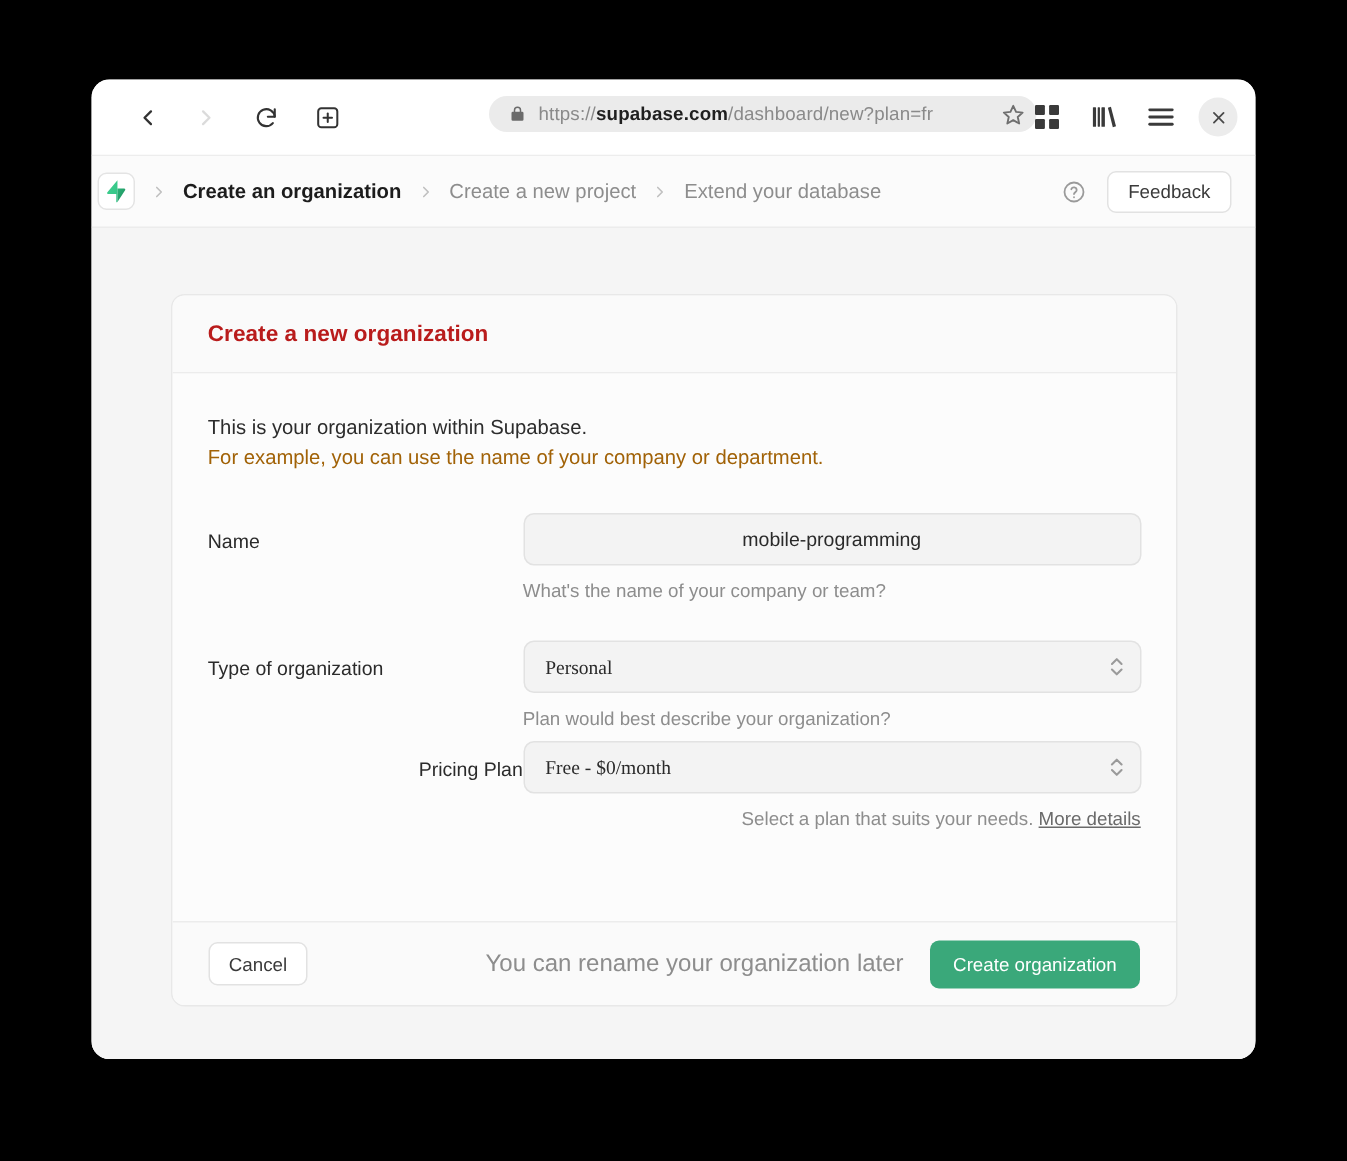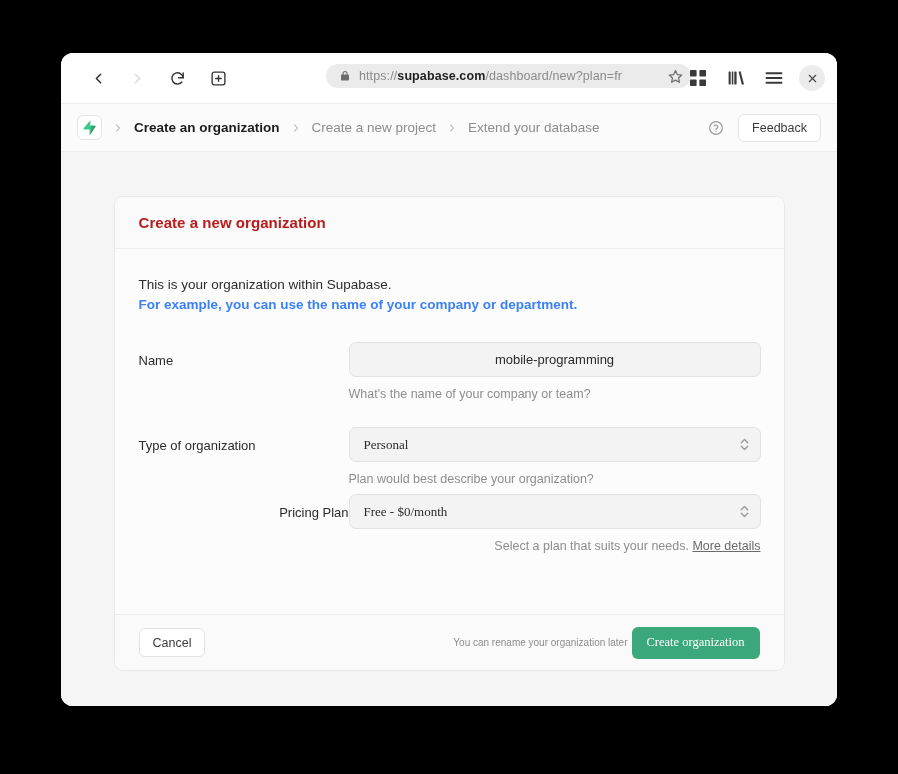--- a/index.html
+++ b/index.html
@@ -114,21 +114,21 @@
   }
 
   
   #breadcrumb-bar {
     flex: 0 0 48px;
     height: 48px;
     background: #fbfbfb;
     border-bottom: 1px solid #ececec;
     display: flex;
     align-items: center;
-    padding: 0 16px 0 16px;
+    padding: 0 16px 0 4px;
   }
   #supabase-logo {
     width: 25px; height: 25px;
     border: 1px solid #e4e4e4;
     border-radius: 6px;
     background: #ffffff;
     display: flex; align-items: center; justify-content: center;
     cursor: pointer;
     flex: 0 0 auto;
   }
@@ -204,21 +204,21 @@
     background: #fcfcfc;
     padding: 26px 24px 0 24px;
     overflow: hidden;
   }
 
   .intro-line {
     font-size: 13.5px;
     color: #2c2c2c;
     line-height: 20px;
   }
-  .intro-line.secondary { color: #3b82f6; font-weight: bold; }
+  .intro-line.secondary { color: #a16207; }
 
   .form-row {
     display: flex;
     align-items: flex-start;
   }
   #row-name { margin-top: 27px; }
   #row-type { margin-top: 26px; }
   #row-plan { margin-top: 8px; text-align: right; }
 
   .form-label {
@@ -300,34 +300,34 @@
     border: 1px solid #e2e2e2;
     border-radius: 6px;
     background: #ffffff;
     font-size: 12.5px;
     color: #3a3a3a;
     cursor: pointer;
     font-family: "Liberation Sans", sans-serif;
   }
   #footer-spacer { flex: 1 1 auto; }
   #footer-note {
-    font-size: 10px;
+    font-size: 16px;
     color: #8d8d8d;
-    margin-right: 4px;
+    margin-right: 18px;
   }
   #create-org-button {
     height: 32px;
     padding: 0 15px;
     border: none;
     border-radius: 6px;
     background: #3aa87a;
     color: #ffffff;
     font-size: 12.5px;
     cursor: pointer;
-    font-family: Liberation Serif, serif;
+    font-family: Liberation Sans, sans-serif;
   }
 </style>
 </head>
 <body>
 
 <div id="browser-window">
 
   <div id="browser-toolbar">
 
     <div class="nav-btn" id="nav-back">

